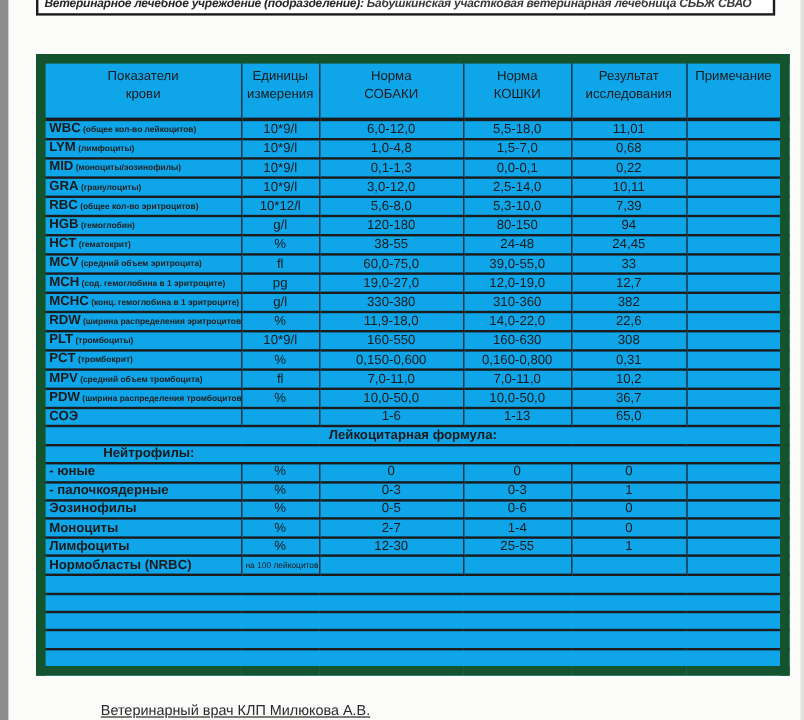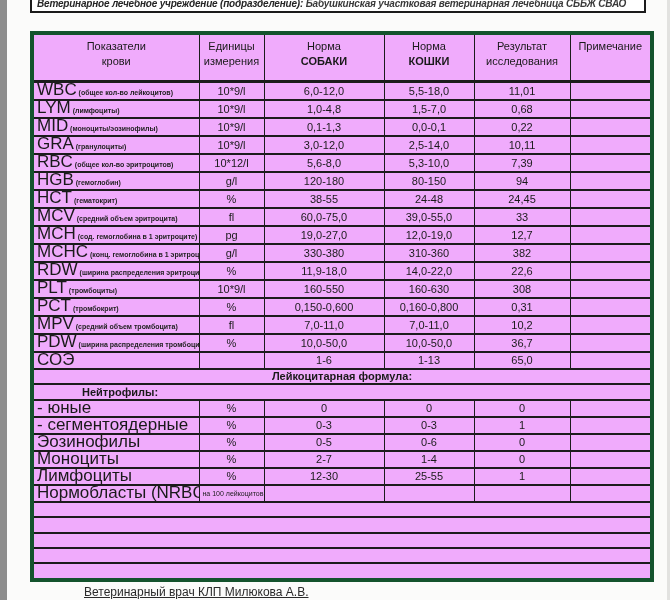--- a/index.html
+++ b/index.html
@@ -18,37 +18,37 @@
     border:2px solid #1b1b1b;background:#fff;overflow:hidden;
   }
   .clinic-line{
     position:absolute;left:5px;bottom:1px;white-space:nowrap;
     font-size:10px;line-height:13px;font-weight:bold;font-style:italic;
     letter-spacing:-0.2px;color:#262626;
   }
   .clinic-line .val{font-weight:bold;font-style:italic;color:#3a3a3a;}
 
   table.report{
-    position:absolute;left:30px;top:31px;width:620px;
-    border-collapse:collapse;table-layout:fixed;background:#f0abfc;
-    border:4px solid #14532d;
+    position:absolute;left:30px;top:45px;width:620px;
+    border-collapse:collapse;table-layout:fixed;background:#0ea5e9;
+    border:8px solid #14532d;
   }
   .report th,.report td{
     border:2px solid #1c1c1c;border-left-width:1px;border-right-width:1px;
     padding:0 3px;overflow:hidden;white-space:nowrap;
   }
   .report thead th{
     height:41px;vertical-align:top;padding-top:4px;
     font-size:11px;font-weight:normal;text-align:center;line-height:15px;
     border-bottom-width:3px;
   }
-  .report thead th .b{font-weight:bold;}
+  .report thead th .b{font-weight:normal;}
   .report tbody td{height:13.4px;font-size:11px;line-height:13px;}
   td.c-ind{text-align:left;}
-  td.c-ind .code{font-weight:normal;font-size:17px;}
+  td.c-ind .code{font-weight:bold;font-size:11px;}
   td.c-ind .desc{font-size:7px;font-weight:bold;color:#222;}
   td.c-units,td.c-dog,td.c-cat,td.c-res,td.c-note{text-align:center;}
   td.c-units .small-units{font-size:7px;}
   td.c-res{font-weight:normal;}
   td.section{text-align:center;font-weight:bold;font-size:11.5px;}
   td.group{text-align:left;font-weight:bold;font-size:11.5px;padding-left:48px;}
   td.empty{height:13.4px;}
 
   .footer-sign{
     position:absolute;left:84px;top:585px;font-size:12px;color:#2a2a2a;
@@ -242,21 +242,21 @@
       </tr>
       <tr>
         <td class="c-ind"><span class="code">- юные</span></td>
         <td class="c-units">%</td>
         <td class="c-dog">0</td>
         <td class="c-cat">0</td>
         <td class="c-res">0</td>
         <td class="c-note"></td>
       </tr>
       <tr>
-        <td class="c-ind"><span class="code">- сегментоядерные</span></td>
+        <td class="c-ind"><span class="code">- палочкоядерные</span></td>
         <td class="c-units">%</td>
         <td class="c-dog">0-3</td>
         <td class="c-cat">0-3</td>
         <td class="c-res">1</td>
         <td class="c-note"></td>
       </tr>
       <tr>
         <td class="c-ind"><span class="code">Эозинофилы</span></td>
         <td class="c-units">%</td>
         <td class="c-dog">0-5</td>

